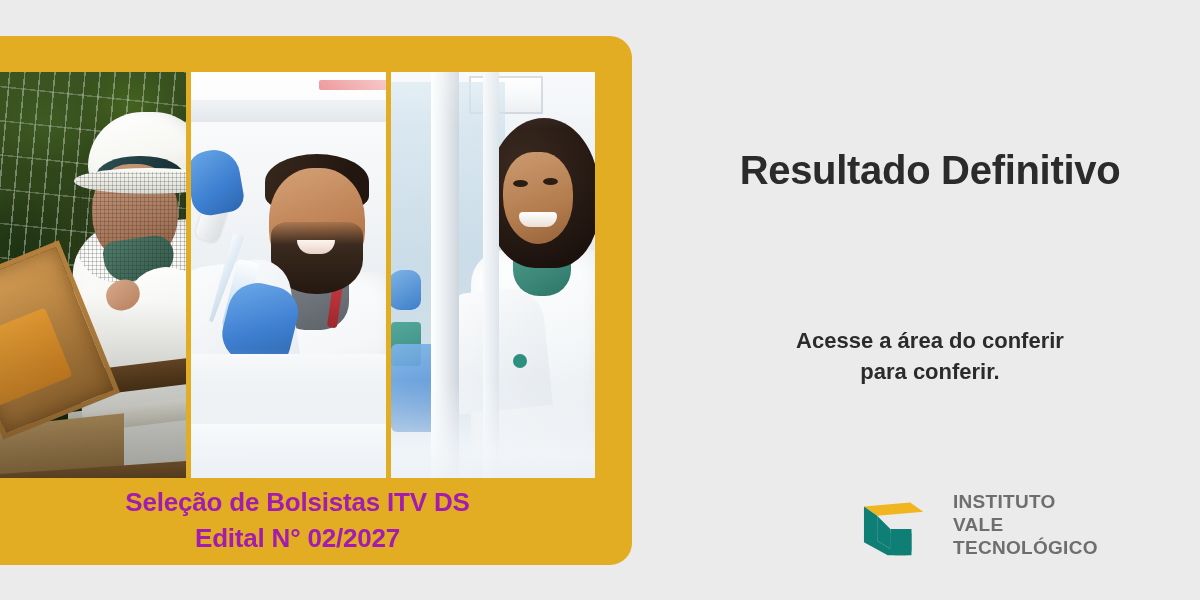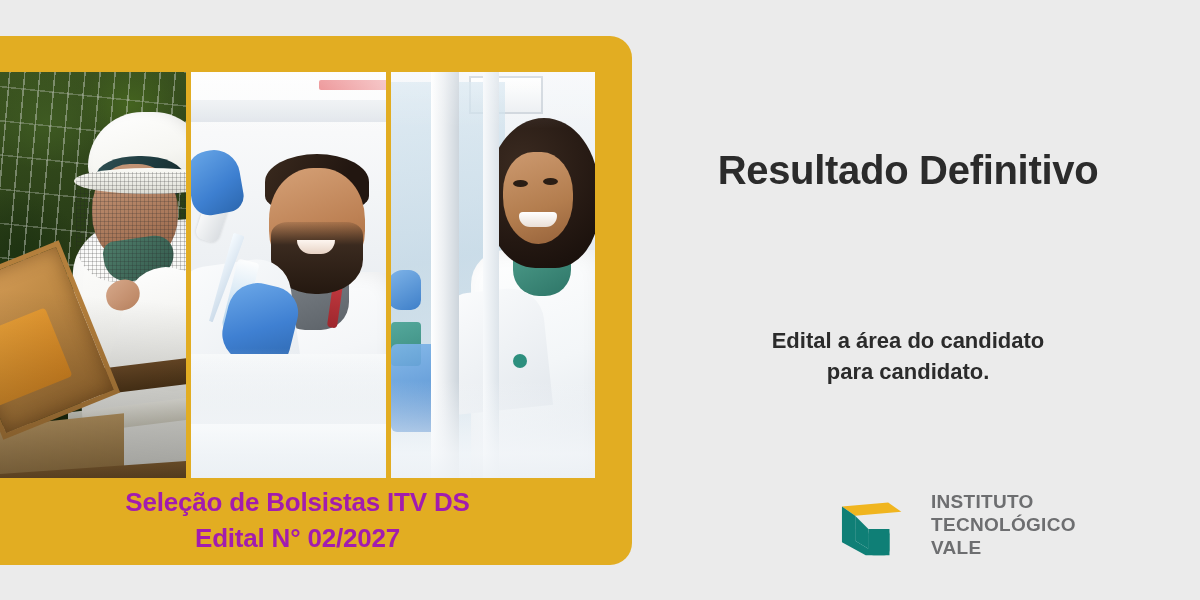--- a/index.html
+++ b/index.html
@@ -388,21 +388,21 @@
     font-size: 26px;
     font-weight: bold;
     line-height: 36px;
     letter-spacing: -0.2px;
   }
   .card-caption .line { display: block; white-space: nowrap; }
 
   
   .right-pane {
     position: absolute;
-    left: 638px;
+    left: 660px;
     top: 0;
     width: 540px;
     height: 600px;
   }
   .headline {
     position: absolute;
     left: 0;
     top: 148px;
     width: 540px;
     text-align: center;
@@ -534,36 +534,36 @@
   <div class="card-caption">
     <span class="line">Seleção de Bolsistas ITV DS</span>
     <span class="line">Edital N° 02/2027</span>
   </div>
 
   <div class="right-pane">
 
     <div class="headline">Resultado Definitivo</div>
 
     <div class="subhead">
-      <span class="line">Edital a área do candidato</span>
-      <span class="line">para candidato.</span>
+      <span class="line">Acesse a área do conferir</span>
+      <span class="line">para conferir.</span>
     </div>
 
     <div class="logo">
       <span class="logo-mark">
         <svg viewBox="0 0 100 100" width="66" height="66" aria-hidden="true">
 
           <polygon points="6,22 76,16 96,30 26,36" fill="#f0b51f"></polygon>
 
           <polygon points="6,22 26,36 26,74 46,86 46,56 78,56 78,96 42,96 6,76" fill="#0f7f76"></polygon>
           <rect x="46" y="56" width="32" height="40" rx="8" fill="#0f7f76"></rect>
           <polygon points="26,36 26,74 46,86 46,56" fill="#0f7f76"></polygon>
         </svg>
       </span>
       <span class="logo-text">
         <span class="line">INSTITUTO</span>
+        <span class="line">VALE</span>
         <span class="line">TECNOLÓGICO</span>
-        <span class="line">VALE</span>
       </span>
     </div>
 
   </div>
 </div>
 
 </body></html>

